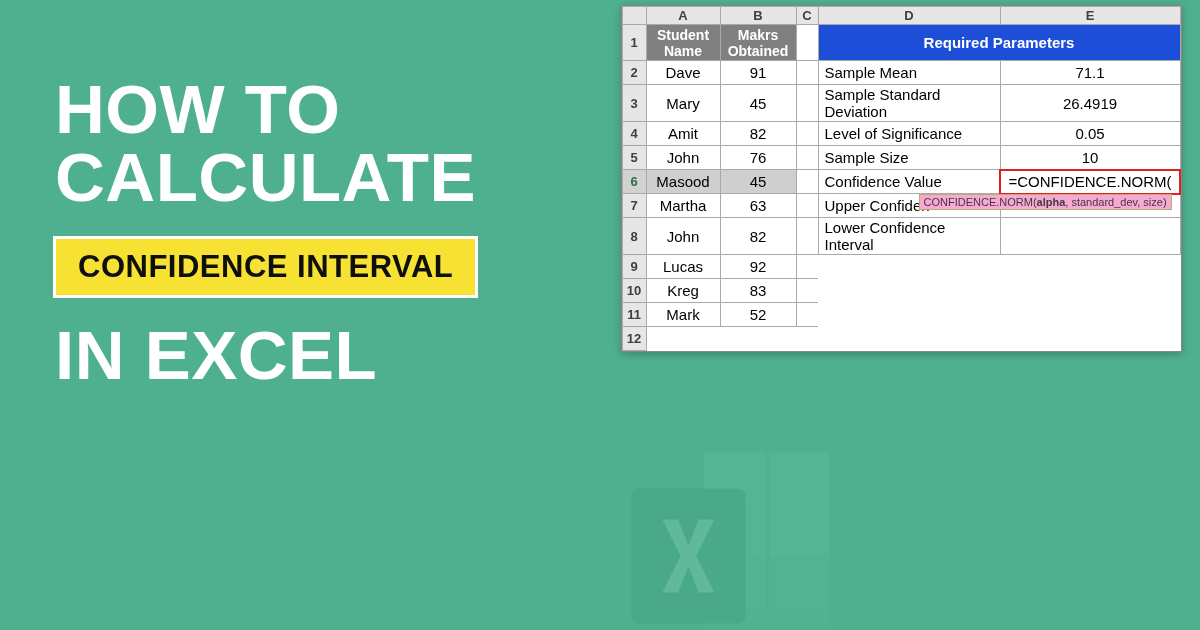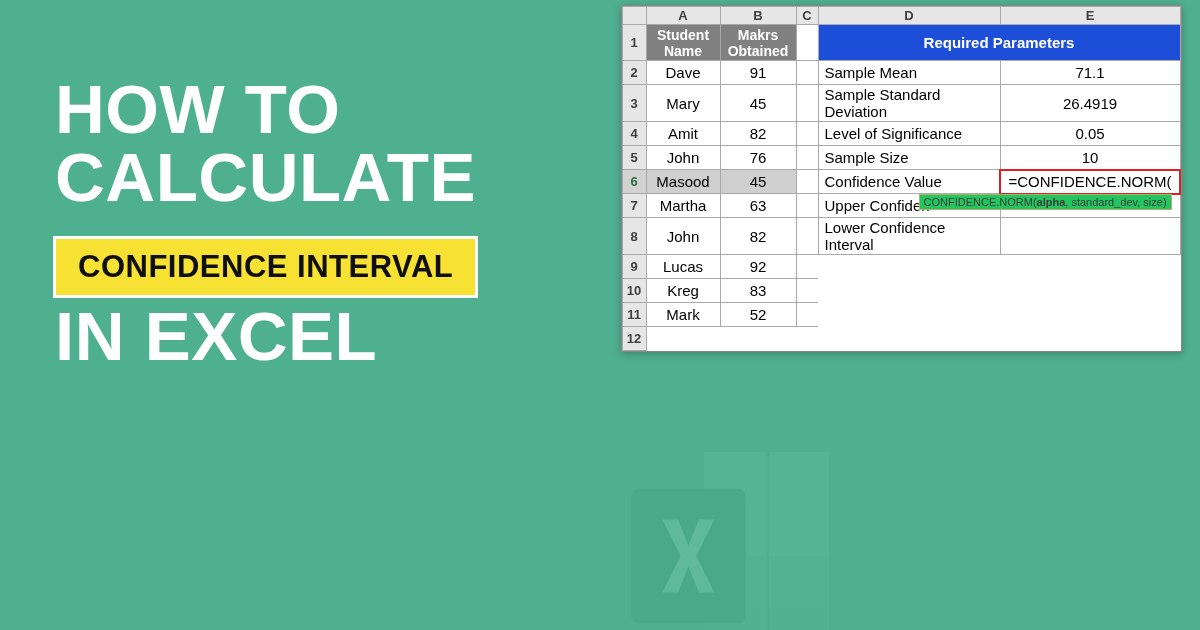--- a/index.html
+++ b/index.html
@@ -29,21 +29,21 @@
       background: #f7e233;
       color: #0f0f0f;
       font-weight: 900;
       font-size: 31px;
       padding: 10px 22px;
       margin-top: 22px;
       margin-left: -2px;
       border: 3px solid #ffffff;
       letter-spacing: 0.5px;
     }
-    .title-line3 { margin-top: 4px; }
+    .title-line3 { margin-top: 23px; }
     .excel-logo {
       position: absolute;
       right: 340px;
       bottom: -60px;
       opacity: 0.18;
     }
     .spreadsheet {
       position: absolute;
       right: 18px;
       top: 5px;
@@ -109,21 +109,21 @@
     }
     .formula-cell {
       border: 2px solid #e02020;
       text-align: center;
       padding-left: 4px;
     }
     .tooltip-wrap {
       position: absolute;
       bottom: -18px;
       left: 0;
-      background: #22c55e;
+      background: #f9a8d4;
       color: #3c3c3c;
       font-size: 11px;
       border: 1px solid #b7b06d;
       padding: 1px 4px;
       white-space: nowrap;
       z-index: 10;
     }
     .tooltip-wrap .bold { font-weight: 700; }
     .colA { width: 74px; }
     .colB { width: 76px; }

